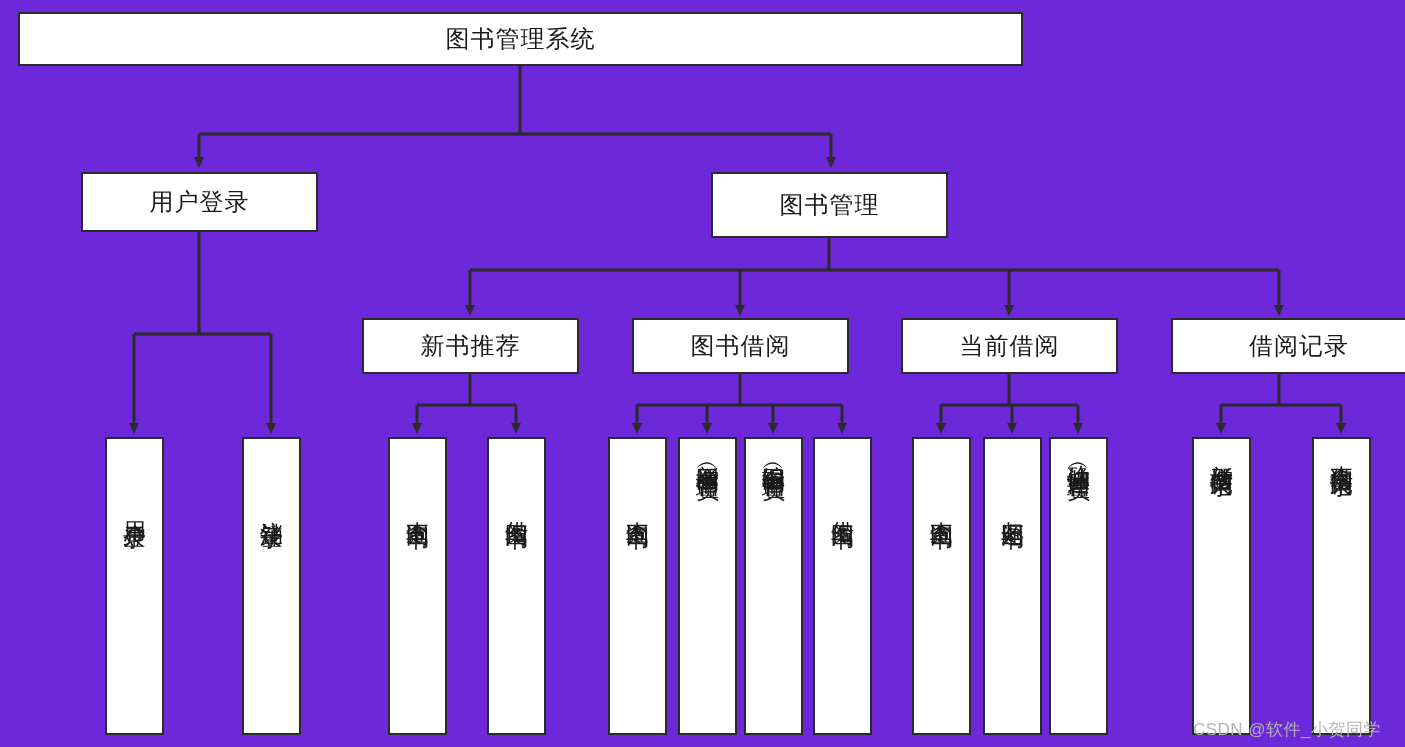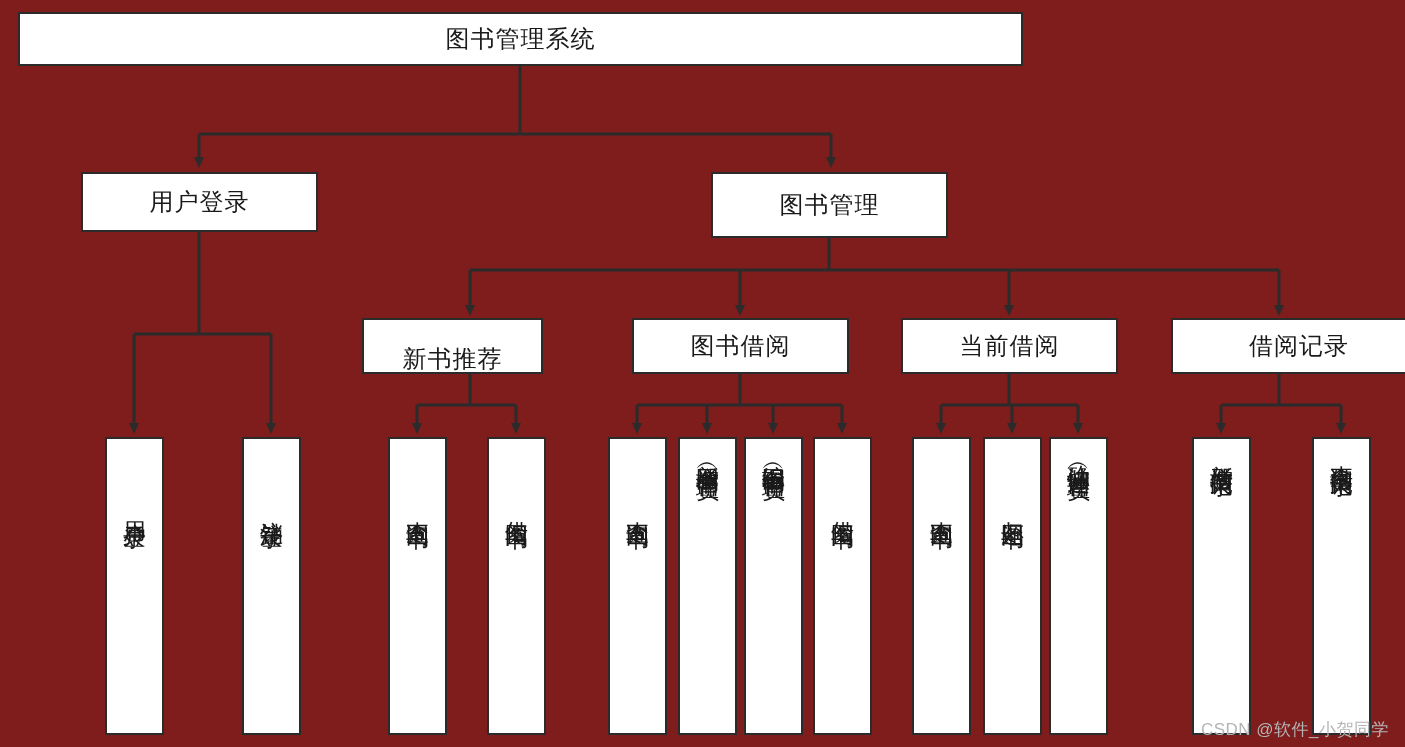--- a/index.html
+++ b/index.html
@@ -7,21 +7,21 @@
     padding: 0;
     background: #ffffff;
   }
   body {
     font-family: "Liberation Sans", "DejaVu Sans", sans-serif;
   }
   #canvas {
     position: relative;
     width: 1405px;
     height: 747px;
-    background: #7f1d1d;
+    background: #6d28d9;
     overflow: hidden;
   }
   svg#wires {
     position: absolute;
     left: 0;
     top: 0;
     width: 1405px;
     height: 747px;
     pointer-events: none;
   }
@@ -53,21 +53,21 @@
     line-height: 1.25;
     letter-spacing: 2px;
     white-space: nowrap;
     text-align: center;
   }
   .leaf-short .label {
     margin-top: 56px;
   }
   .watermark {
     position: absolute;
-    right: 16px;
+    right: 24px;
     bottom: 6px;
     font-size: 17px;
     color: #b4b4b4;
     white-space: nowrap;
     letter-spacing: 0.5px;
   }
 </style>
 </head>
 <body>
 
@@ -128,21 +128,21 @@
     <span class="label">图书管理系统</span>
   </div>
 
   <div class="node node-h" style="left:81px; top:172px; width:237px; height:60px;">
     <span class="label">用户登录</span>
   </div>
   <div class="node node-h" style="left:711px; top:172px; width:237px; height:66px;">
     <span class="label">图书管理</span>
   </div>
 
-  <div class="node node-h" style="left:362px; top:318px; width:181px; height:56px;align-items:flex-end;">
+  <div class="node node-h" style="left:362px; top:318px; width:217px; height:56px;">
     <span class="label">新书推荐</span>
   </div>
   <div class="node node-h" style="left:632px; top:318px; width:217px; height:56px;">
     <span class="label">图书借阅</span>
   </div>
   <div class="node node-h" style="left:901px; top:318px; width:217px; height:56px;">
     <span class="label">当前借阅</span>
   </div>
   <div class="node node-h" style="left:1171px; top:318px; width:256px; height:56px;">
     <span class="label">借阅记录</span>

